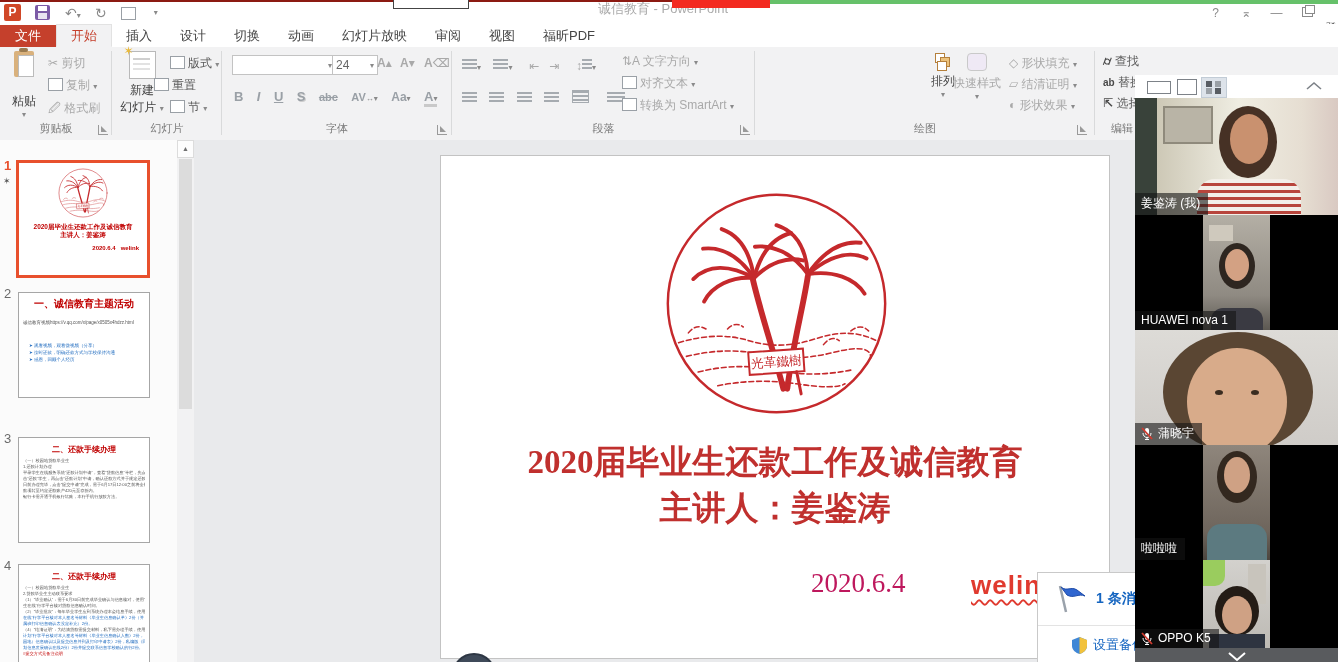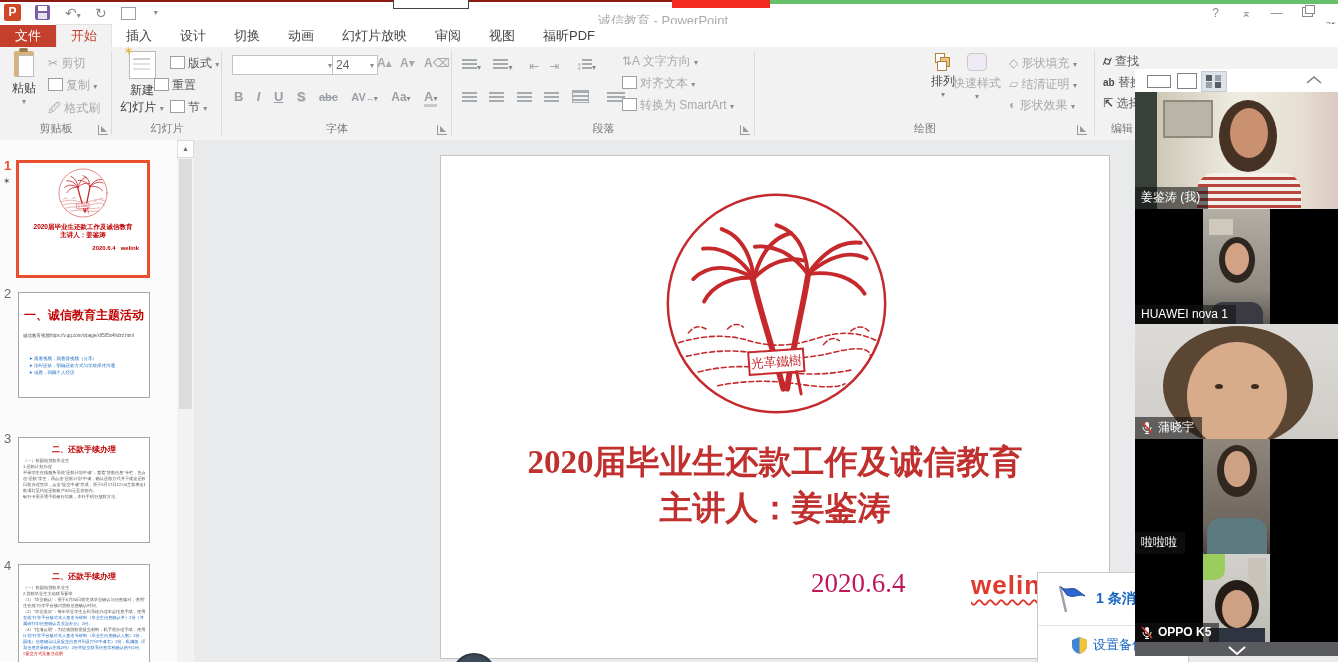--- a/index.html
+++ b/index.html
@@ -64,21 +64,21 @@
   .slide-title{width:100%;text-align:center;font-family:"Liberation Serif","DejaVu Serif",serif;color:#c0302e;font-size:33px;line-height:45px;font-weight:bold}
   .slide-date{font-family:"Liberation Serif","DejaVu Serif",serif;color:#be185d;font-size:27px}
   .brand{color:#e03a2f;font-weight:bold;font-size:26px;letter-spacing:1px;text-decoration:underline wavy #e03a2f 1.5px;text-underline-offset:5px}
   
   .popup{left:1037px;top:572px;width:150px;height:90px;background:#fff;border:1px solid #c9c9c9;z-index:5}
   .popup .row1{height:52px;border-bottom:1px solid #e3e3e3;display:flex;align-items:center;padding-left:16px}
   .popup .bluetxt{color:#1565c0;font-size:14px;font-weight:bold;margin-left:8px}
   .popup .row2{display:flex;align-items:center;padding:10px 0 0 34px}
   .popup .bluetxt2{color:#1565c0;font-size:13px;margin-left:6px}
   
-  .vpanel{left:1135px;top:69px;width:203px;height:587px;z-index:10}
+  .vpanel{left:1135px;top:75px;width:203px;height:587px;z-index:10}
   .strip{height:23px;background:#fff;position:relative}
   .lay-ic{position:absolute;top:4px;border:1px solid #7d8288;background:#fff}
   .gridic{position:absolute;top:2px;left:66px;width:24px;height:19px;background:#dde3ea;border:1px solid #c2ccd6}
   .gridic i{position:absolute;width:6px;height:6px;background:#585d63}
   .vtile{position:relative;width:203px;background:#000;overflow:hidden}
   .vlabel{position:absolute;left:0;bottom:0;background:rgba(20,20,20,.6);color:#fff;font-size:12px;padding:2px 8px 3px 6px;display:flex;align-items:center;gap:5px;white-space:nowrap}
   .portrait{position:absolute;top:0;bottom:0;left:68px;width:67px}
   .head{position:absolute;border-radius:50%}
   .vmore{height:14px;background:#595b5e;text-align:center}
   .micmute{flex:0 0 auto}
@@ -131,42 +131,42 @@
 
   <div class="abs titlebar">
     <div class="abs" style="left:4px;top:3px">
       <span class="qat-icon ppticon">P</span>
       <span class="qat-icon saveicon"></span>
       <span class="qat-icon gglyph">↶<span class="dd">▾</span></span>
       <span class="qat-icon gglyph">↻</span>
       <span class="qat-icon"><span class="mini-ic"></span></span>
       <span class="qat-icon dd">▾</span>
     </div>
-    <div class="abs wintitle" style="left:598px;top:12px">诚信教育 - PowerPoint</div>
+    <div class="abs wintitle" style="left:598px;top:0">诚信教育 - PowerPoint</div>
     <div class="abs" style="right:18px;top:3px">
       <span class="winbtn">?</span>
       <span class="winbtn">⌅</span>
       <span class="winbtn">—</span>
       <span class="winbtn"><span class="box-restore"></span></span>
     </div>
     <div class="abs" style="right:1px;top:20px;font-size:12px;color:#555">登</div>
   </div>
   <div class="abs topline-dark"></div>
   <div class="abs notch"></div>
   <div class="abs topbox-red"></div>
   <div class="abs topline-green"></div>
 
   <div class="abs tabrow" id="tabrow"><span class="tab file">文件</span><span class="tab active">开始</span><span class="tab">插入</span><span class="tab">设计</span><span class="tab">切换</span><span class="tab">动画</span><span class="tab">幻灯片放映</span><span class="tab">审阅</span><span class="tab">视图</span><span class="tab">福昕PDF</span></div>
 
   <div class="abs ribbon">
 
     <div class="abs" style="left:0;top:0;width:112px;height:92px">
       <div class="abs bigbtn" style="left:6px;top:4px;width:36px">
         <div class="clipboard"></div>
-        <div style="margin-top:3px">粘贴</div>
+        <div style="margin-top:16px">粘贴</div>
           <div class="dd">▾</div>
       </div>
       <div class="abs rbtn dis" style="left:48px;top:8px">✂ <span>剪切</span></div>
       <div class="abs rbtn dis" style="left:48px;top:30px"><span class="mini-ic"></span><span>复制</span> <span class="dd">▾</span></div>
       <div class="abs rbtn dis" style="left:48px;top:52px">🖉 <span>格式刷</span></div>
       <div class="grp-label">剪贴板</div>
       <div class="launcher" style="right:4px"></div>
       <div class="vdiv" style="right:0"></div>
     </div>
 
@@ -272,21 +272,21 @@
       <div class="thumb sel" style="top: 20px; height: 112px;">
         <div style="text-align:center;margin-top:4px"><svg width="52" height="52">
             <use href="#palm"></use>
           </svg></div>
       <div class="tt-red" style="font-size:6.5px;line-height:8px">2020届毕业生还款工作及诚信教育</div>
       <div class="tt-red" style="font-size:6.5px;line-height:8px">主讲人：姜鉴涛</div>
       <div class="tt-red" style="font-size:6px;text-align:right;margin:6px 8px 0 0">2020.6.4 &nbsp; welink</div>
       </div>
       <div class="tnum" style="top: 146px;">2</div>
       <div class="thumb" style="top: 152px; height: 104px;">
-        <div class="tt-red" style="font-size:12px;margin-top:14px">一、诚信教育主题活动</div>
+        <div class="tt-red" style="font-size:10px;margin-top:4px">一、诚信教育主题活动</div>
       <div class="tline" style="margin:8px 4px 0">诚信教育视频https://v.qq.com/x/page/x0505x4hdzz.html</div>
       <div style="margin:16px 0 0 10px">
           <div class="tline b">➤ 观看视频，观看微视频（分享）</div>
           <div class="tline b">➤ 按时还款，明确还款方式与学校保持沟通</div>
           <div class="tline b">➤ 感恩，回顾个人经历</div>
         </div>
       </div>
       <div class="tnum" style="top: 291px;">3</div>
       <div class="thumb" style="top: 297px; height: 104px;">
         <div class="tt-red" style="font-size:8px;margin-top:6px">二、还款手续办理</div>
@@ -408,21 +408,21 @@
         <div class="vtile" style="height: 115px;">
           <div class="portrait" style="background:linear-gradient(#8f867c,#6e655c 75%,#4c453e)">
      <div class="head" style="left:14px;top:6px;width:40px;height:52px;background:#33281f"></div>
      <div class="head" style="left:21px;top:12px;width:26px;height:36px;background:#cfa184"></div>
      <div class="abs" style="left:4px;bottom:0;width:60px;height:36px;border-radius:14px 14px 0 0;background:#5c7a80"></div>
    </div>
           <div class="vlabel">
             <span>啦啦啦</span>
           </div>
         </div>
-        <div class="vtile" style="height: 88px; font-weight: bold;">
+        <div class="vtile" style="height: 88px;">
           <div class="portrait" style="background:linear-gradient(#d3d1cd,#bdbab4)">
      <div class="abs" style="left:0;top:0;width:22px;height:26px;background:#9acc5e;border-radius:0 0 10px 0"></div>
      <div class="abs" style="right:4px;top:4px;width:18px;height:40px;background:#c8c4bc"></div>
      <div class="head" style="left:12px;top:26px;width:44px;height:50px;background:#241c16"></div>
      <div class="head" style="left:19px;top:36px;width:30px;height:38px;background:#cfa184"></div>
      <div class="abs" style="left:6px;bottom:0;width:56px;height:14px;background:#2e3440"></div>
    </div>
           <div class="vlabel">
             <svg class="micmute" width="12" height="13" viewBox="0 0 12 13">
   <rect x="4" y="1" width="4" height="7" rx="2" fill="#fff"></rect>

